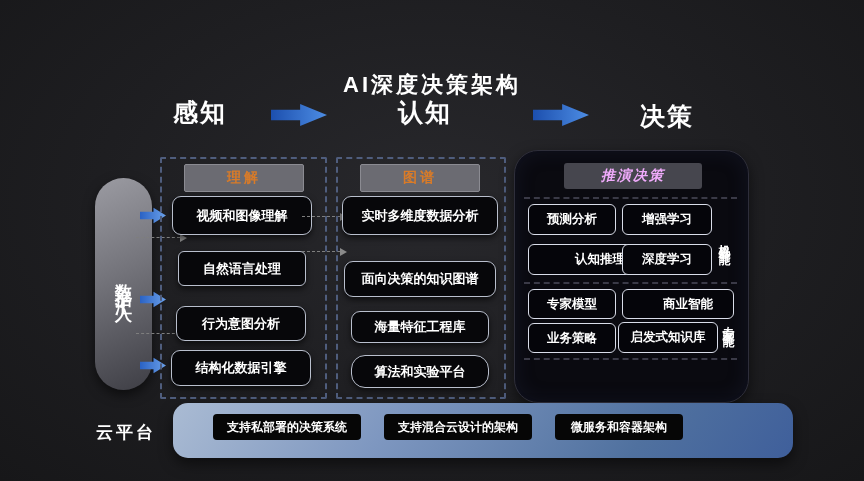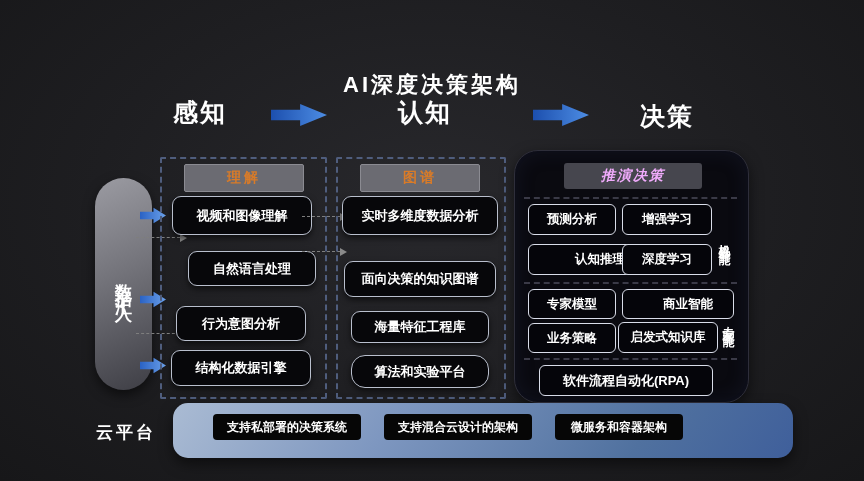--- a/index.html
+++ b/index.html
@@ -106,21 +106,21 @@
 
   <div class="small-arrow" style="left:140px;top:207px;"></div>
   <div class="dash-arrow" style="left:136px;top:237px;width:44px;"></div>
   <div class="small-arrow" style="left:140px;top:291px;"></div>
   <div class="dash-arrow" style="left:136px;top:333px;width:44px;"></div>
   <div class="small-arrow" style="left:140px;top:357px;"></div>
 
   <div class="dashed-col" style="left:160px;top:157px;width:163px;height:238px;"></div>
   <div class="col-header" style="left:184px;top:164px;width:118px;height:26px;">理解</div>
   <div class="box" style="left:172px;top:196px;width:138px;height:37px;">视频和图像理解</div>
-  <div class="box" style="left:188px;top:251px;width:126px;height:33px;">自然语言处理</div>
+  <div class="box" style="left:178px;top:251px;width:126px;height:33px;border-radius:6px;">自然语言处理</div>
   <div class="box" style="left:176px;top:306px;width:128px;height:33px;">行为意图分析</div>
   <div class="box" style="left:171px;top:350px;width:138px;height:34px;">结构化数据引擎</div>
 
   <div class="dash-arrow" style="left:302px;top:216px;width:38px;"></div>
   <div class="dash-arrow" style="left:302px;top:251px;width:38px;"></div>
 
   <div class="dashed-col" style="left:336px;top:157px;width:166px;height:238px;"></div>
   <div class="col-header" style="left:360px;top:164px;width:118px;height:26px;">图谱</div>
   <div class="box" style="left:342px;top:196px;width:154px;height:37px;">实时多维度数据分析</div>
   <div class="box" style="left:344px;top:261px;width:150px;height:34px;">面向决策的知识图谱</div>
@@ -139,21 +139,20 @@
 
   <div class="sep" style="left:524px;top:282px;width:213px;"></div>
 
   <div class="pbox" style="left:528px;top:289px;width:86px;height:28px;">专家模型</div>
   <div class="pbox" style="left:622px;top:289px;width:90px;height:28px;padding-left:20px;">商业智能</div>
   <div class="pbox" style="left:528px;top:323px;width:86px;height:28px;">业务策略</div>
   <div class="pbox" style="left:618px;top:322px;width:98px;height:29px;text-align:right;">启发式知识库</div>
   <div class="side-label" style="left:718px;top:288px;width:20px;height:68px;">专家智能</div>
 
   <div class="sep" style="left:524px;top:358px;width:213px;"></div>
-  <div class="pbox" style="left:539px;top:365px;width:172px;height:29px;font-size:13px;">软件流程自动化(RPA)</div>
 
   <div class="cloud-label">云平台</div>
   <div class="cloud-bar"></div>
   <div class="cloud-box" style="left:213px;top:414px;width:148px;height:26px;">支持私部署的决策系统</div>
   <div class="cloud-box" style="left:384px;top:414px;width:148px;height:26px;">支持混合云设计的架构</div>
   <div class="cloud-box" style="left:555px;top:414px;width:128px;height:26px;">微服务和容器架构</div>
 
 </div>
 
 </body></html>

